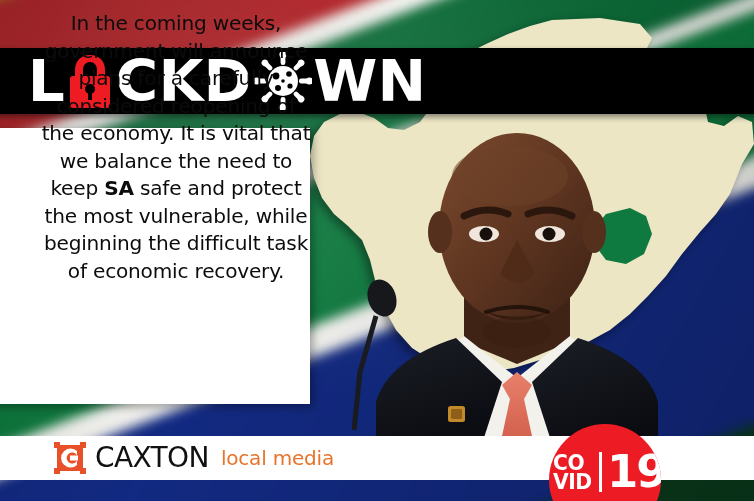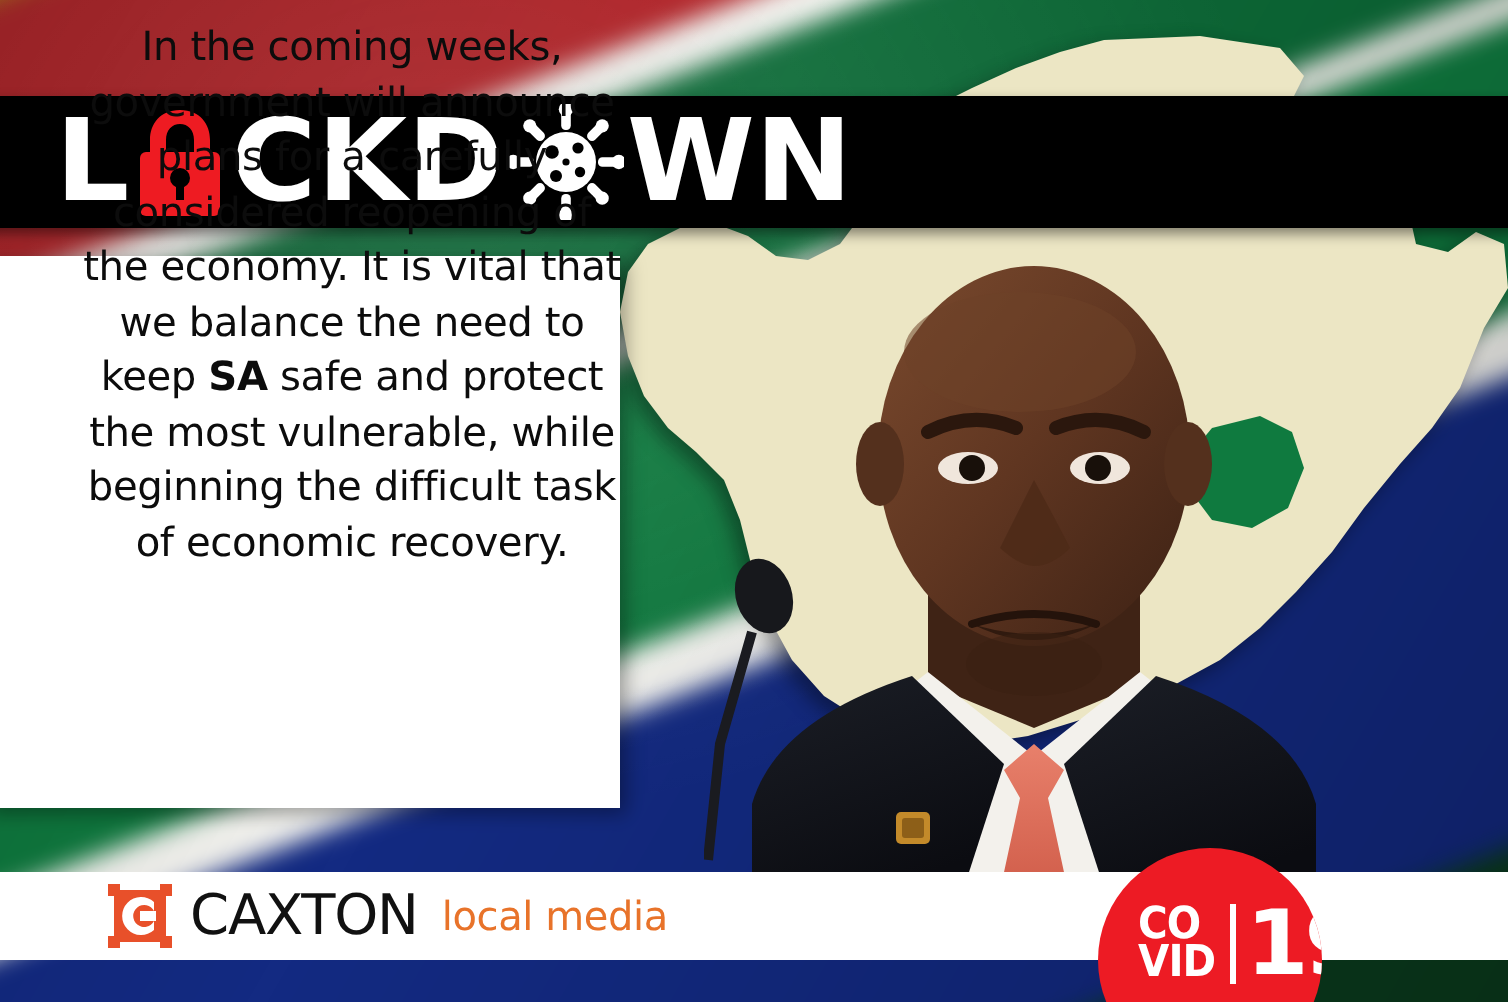--- a/index.html
+++ b/index.html
@@ -179,21 +179,21 @@
     top: 424px;
     width: 112px;
     height: 112px;
     border-radius: 50%;
     background: #ed1b24;
     z-index: 8;
     overflow: hidden;
   }
   .covid-inner {
     position: absolute;
-    left: 20px;
+    left: 4px;
     top: 27px;
     display: flex;
     align-items: center;
   }
   .covid-cv {
     display: flex;
     flex-direction: column;
     line-height: 19px;
   }
   .covid-cv span {

